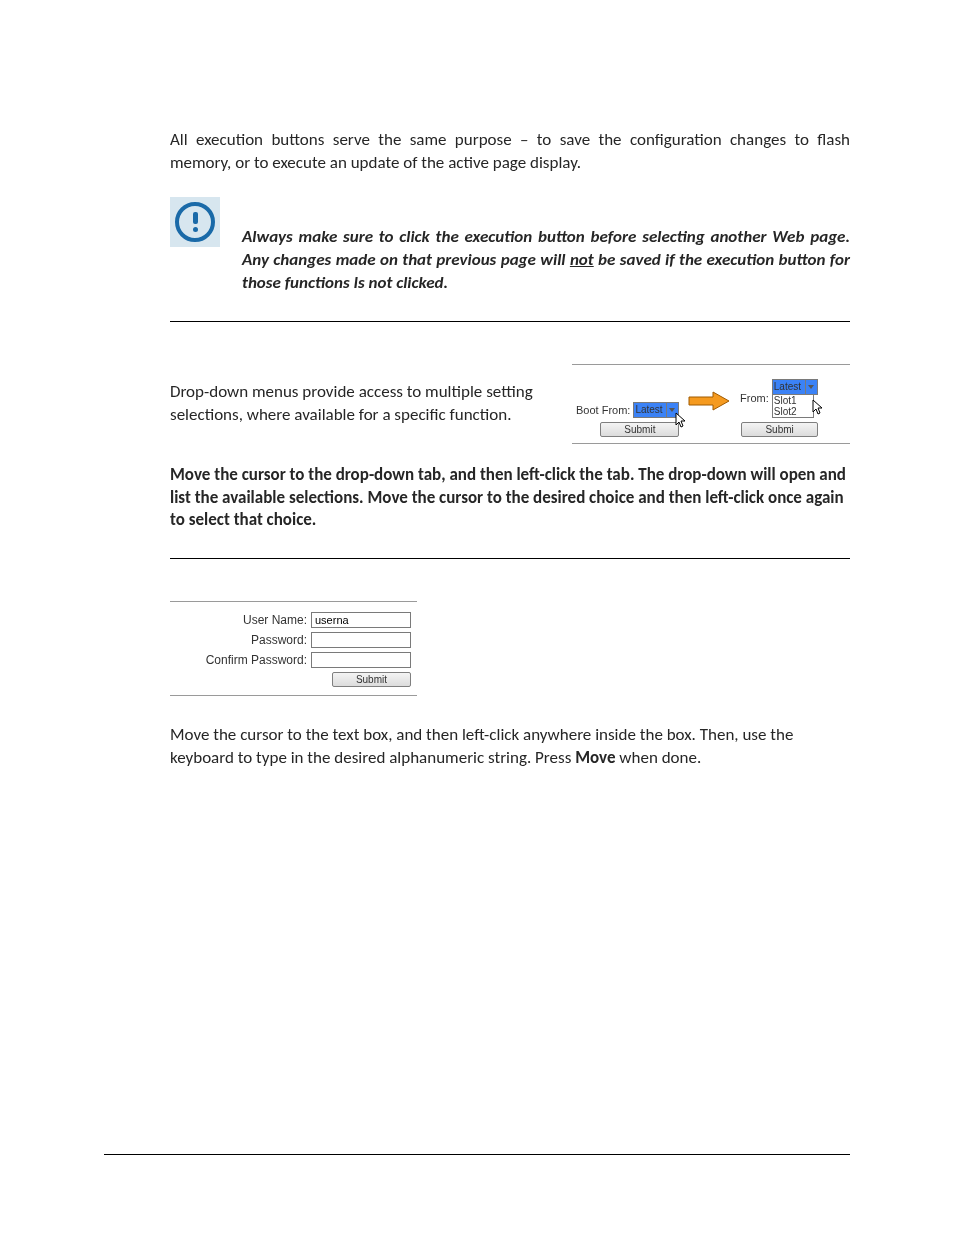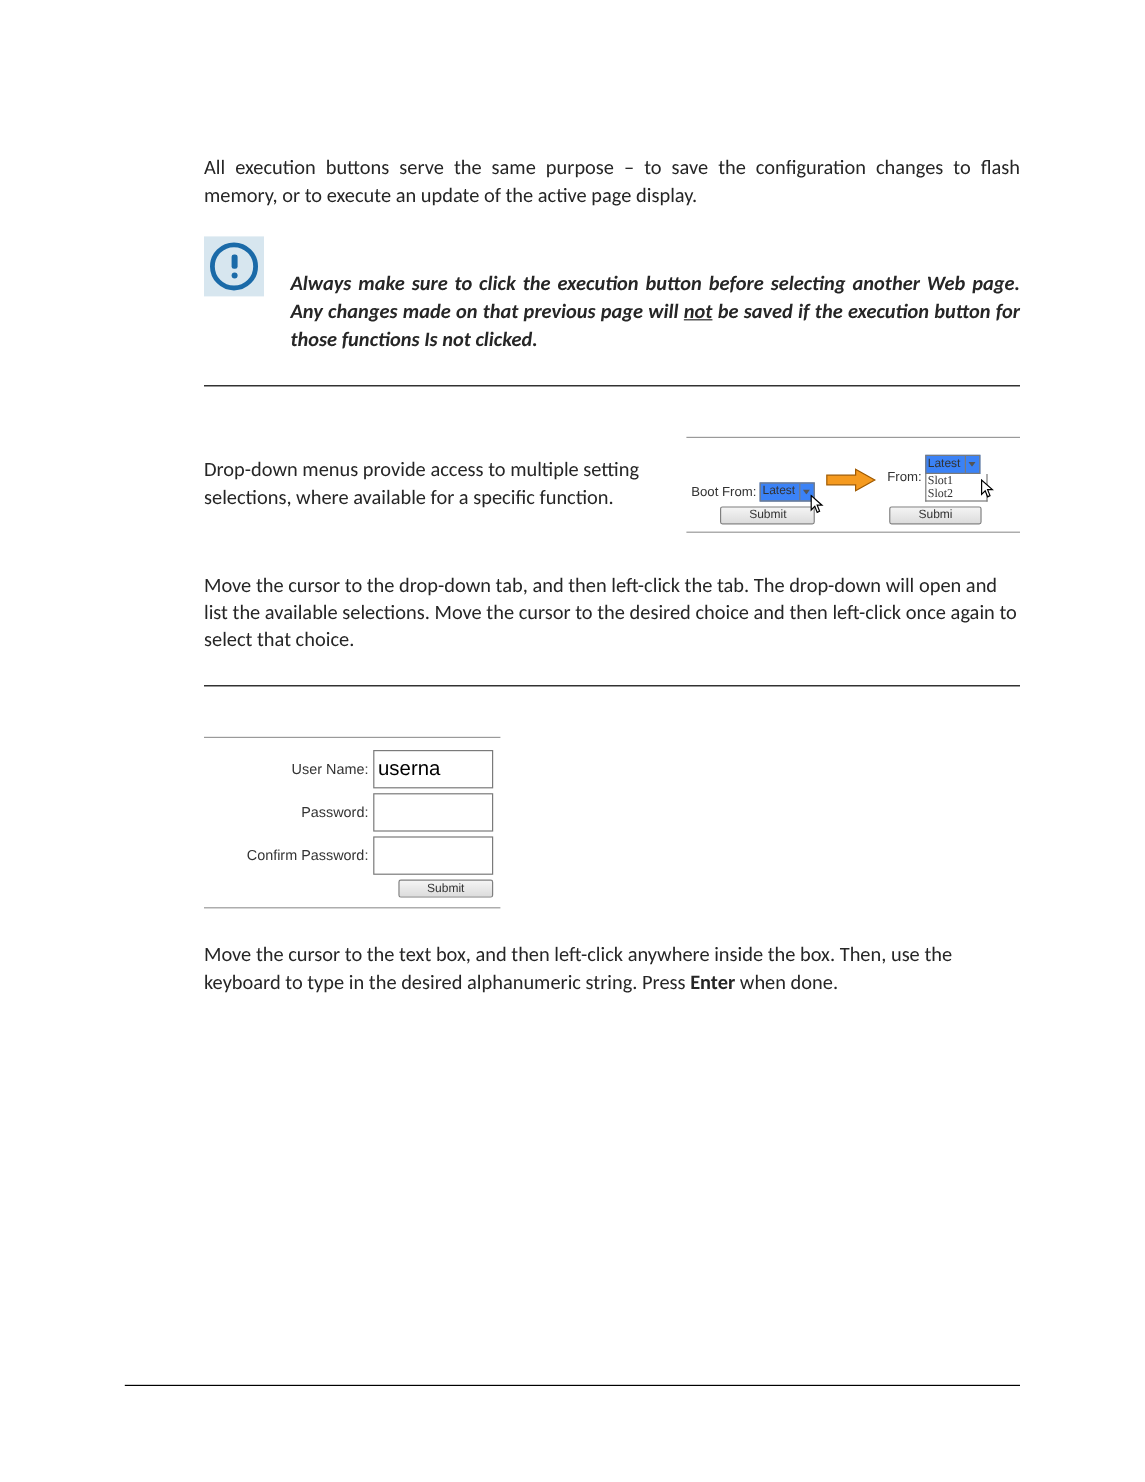--- a/index.html
+++ b/index.html
@@ -136,23 +136,22 @@
     justify-content: center;
   }
   .dd-caret svg { display: block; }
   .dd-list {
     border: 1px solid #7a7a7a;
     border-top: none;
     background: #fff;
     font-size: 10px;
     line-height: 1.1;
     padding: 0 1px;
-    width: 52px;
+    width: 42px;
     box-sizing: border-box;
-    font-family: Liberation Serif, serif;
   }
   .mini-btn {
     border: 1px solid #7f7f7f;
     background: linear-gradient(#f4f4f4, #dcdcdc);
     font-size: 10px;
     padding: 1px 23px;
     border-radius: 2px;
     color: #333;
   }
   .cursor {
@@ -179,23 +178,23 @@
   .tb-row {
     display: flex;
     align-items: center;
     justify-content: flex-end;
     gap: 4px;
     margin-bottom: 4px;
   }
   .tb-row label { text-align: right; }
   .tb-input {
     border: 1px solid #7a7a7a;
-    height: 32px;
+    height: 16px;
     width: 100px;
-    font-size: 17px;
+    font-size: 11px;
     padding: 0 3px;
     box-sizing: border-box;
     background: #fff;
   }
   .tb-submit-row { display: flex; justify-content: flex-end; margin-top: 2px; }
 
   .page-hr {
     position: absolute;
     left: 104px;
     right: 104px;
@@ -276,21 +275,21 @@
           </div>
           <button class="mini-btn" style="align-self:flex-start; margin-left:2px;">Submi</button>
           <svg class="cursor" style="right:-10px; top:20px;" viewBox="0 0 16 18">
             <path d="M1 1 L1 13 L4 10 L6 15 L8 14 L6 9 L10 9 Z" fill="#fff" stroke="#000" stroke-width="1"></path>
           </svg>
         </div>
 
       </div>
     </div>
 
-    <p class="para" style="margin-top:33px;">Move the cursor to the drop-down tab, and then left-click the tab. The drop-down will open and list the available selections. Move the cursor to the desired choice and then left-click once again to select that choice.</p>
+    <p class="para" style="margin-top:20px;font-weight:bold;">Move the cursor to the drop-down tab, and then left-click the tab. The drop-down will open and list the available selections. Move the cursor to the desired choice and then left-click once again to select that choice.</p>
   </div>
 
   <hr class="hr">
 
   <div class="section">
     <div class="split">
 
       <div class="tb-fig">
         <div class="tb-row">
           <label>User Name:</label>
@@ -304,18 +303,18 @@
           <label>Confirm Password:</label>
           <input class="tb-input" style="">
         </div>
         <div class="tb-submit-row">
           <button class="mini-btn">Submit</button>
         </div>
       </div>
     </div>
 
     <p class="para" style="margin-top:28px;">
-      <span>Move the cursor to the text box, and then left-click anywhere inside the box. Then, use the keyboard to type in the desired alphanumeric string. Press </span><span class="bold">Enter</span><span> when done.</span>
+      <span>Move the cursor to the text box, and then left-click anywhere inside the box. Then, use the keyboard to type in the desired alphanumeric string. Press </span><span class="bold">Move</span><span> when done.</span>
     </p>
   </div>
 
   <hr class="page-hr">
 </div>
 
 </body></html>

